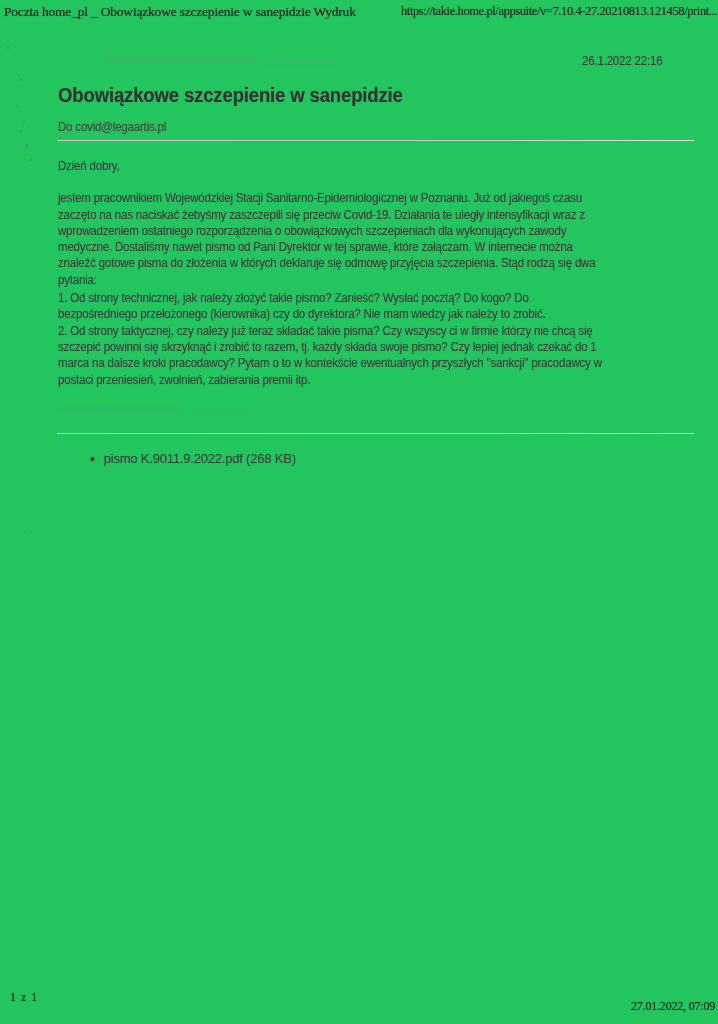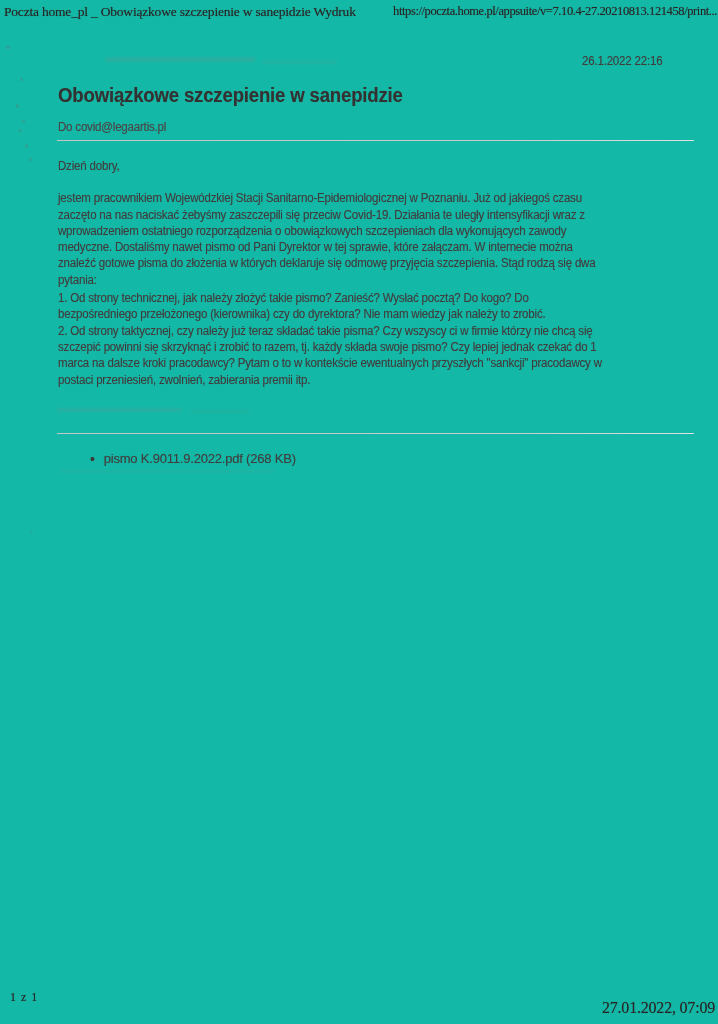--- a/index.html
+++ b/index.html
@@ -5,35 +5,35 @@
   html, body { margin: 0; padding: 0; }
   body {
     width: 718px; height: 1024px;
     background: #ffffff;
     font-family: "Liberation Sans", sans-serif;
     overflow: hidden;
   }
   .page {
     position: relative;
     width: 718px; height: 1024px;
-    background: #14b8a6;
+    background: #22c55e;
   }
 
   
   .print-serif {
     position: absolute;
     font-family: "Liberation Serif", serif;
     color: #262626;
     text-shadow: 0 0 0.8px rgba(60,60,60,0.55);
     white-space: nowrap;
   }
   .ph-left  { left: 4px;  top: 4px; font-size: 13.5px; letter-spacing: -0.2px; }
   .ph-right { right: 1px; top: 4px; font-size: 12.5px; letter-spacing: -0.4px; }
   .pf-left  { left: 10px; top: 990px; font-size: 12px; letter-spacing: 1px; }
-  .pf-right { right: 3px; top: 999px; font-size: 16px; letter-spacing: -0.2px; text-align: center; }
+  .pf-right { right: 3px; top: 999px; font-size: 12px; letter-spacing: -0.2px; text-align: center; }
 
   
   .scan-sans {
     position: absolute;
     color: #3e3e3e;
     text-shadow: 0 0 0.7px rgba(80,80,80,0.5);
   }
   .email-date {
     top: 54px; right: 56px;
     font-size: 12.5px; letter-spacing: -0.2px;
@@ -93,21 +93,21 @@
   .s6 { left: 25px; top: 144px; width: 3px; height: 4px; }
   .s7 { left: 29px; top: 158px; width: 3px; height: 3px; }
   .s8 { left: 30px; top: 530px; width: 3px; height: 3px; opacity: .5; }
 </style>
 </head>
 <body>
 
 <div class="page">
 
   <span class="print-serif ph-left">Poczta home_pl _ Obowiązkowe szczepienie w sanepidzie Wydruk</span>
-  <span class="print-serif ph-right">https://poczta.home.pl/appsuite/v=7.10.4-27.20210813.121458/print...</span>
+  <span class="print-serif ph-right">https://takie.home.pl/appsuite/v=7.10.4-27.20210813.121458/print...</span>
 
   <div class="scan-sans email-date">26.1.2022 22:16</div>
 
   <h1 class="scan-sans email-subject">Obowiązkowe szczepienie w sanepidzie</h1>
 
   <div class="scan-sans email-recipient">Do covid@legaartis.pl</div>
 
   <div class="separator sep-header"></div>
 
   <div class="scan-sans email-body">

